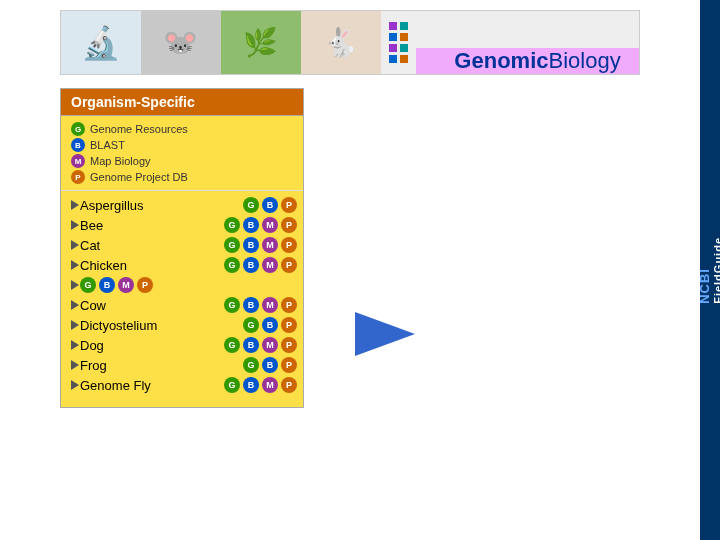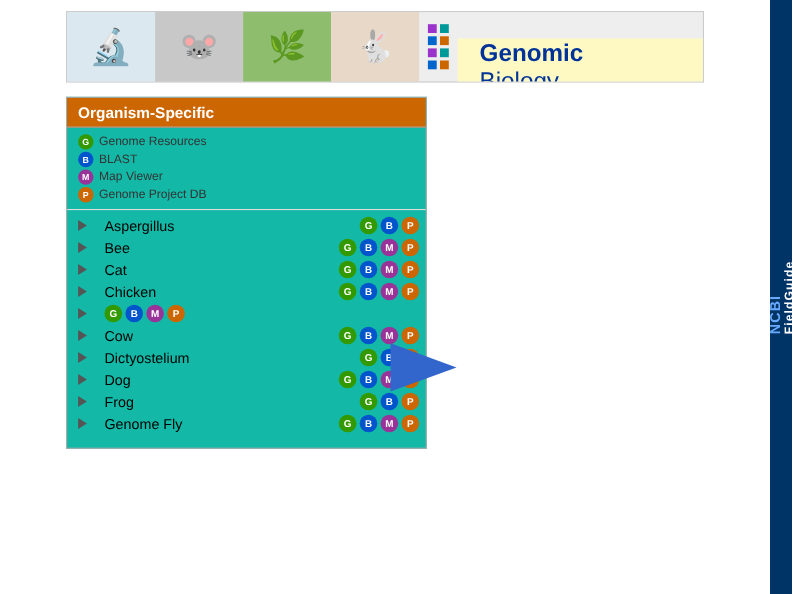--- a/index.html
+++ b/index.html
@@ -62,25 +62,25 @@
       justify-content: center;
       overflow: hidden;
     }
     .banner-cell.bg1 { background: #dce8f0; }
     .banner-cell.bg2 { background: #c8c8c8; }
     .banner-cell.bg3 { background: #8fbd6e; }
     .banner-cell.bg4 { background: #e8d8c8; }
     .banner-brand {
       flex: 1;
       display: flex;
-      flex-direction: column;
+      flex-direction: row;
       align-items: flex-start;
       justify-content: center;
       padding-left: 20px;
-      background: #fef9c3;
+      background: #f0abfc;
       margin-top: 36px;
     }
     .banner-brand-genomic {
       font-size: 22px;
       font-weight: bold;
       color: #003399;
     }
     .banner-brand-biology {
       font-size: 22px;
       font-weight: normal;
@@ -103,22 +103,22 @@
     .dot-sq.purple { background: #9933cc; }
     .dot-sq.teal { background: #009999; }
     .dot-sq.blue { background: #0066cc; }
     .dot-sq.orange { background: #cc6600; }
 
     
     .main-panel {
       position: absolute;
       top: 88px;
       left: 60px;
-      width: 328px;
-      background: #14b8a6;
+      width: 244px;
+      background: #fde047;
       border: 1px solid #aaa;
       padding-bottom: 8px;
     }
 
     
     .panel-header {
       background: #cc6600;
       color: #fff;
       font-size: 14px;
       font-weight: bold;
@@ -157,21 +157,21 @@
     .badge-p { background: #cc6600; }
 
     
     .organism-list {
       padding: 4px 0;
     }
     .organism-row {
       display: flex;
       align-items: center;
       padding: 2px 6px 2px 10px;
-      gap: 16px;
+      gap: 1px;
       cursor: pointer;
     }
     .arrow-indicator {
       width: 8px;
       height: 8px;
       border-style: solid;
       border-color: transparent transparent transparent #555;
       border-width: 5px 0 5px 8px;
       flex-shrink: 0;
     }
@@ -266,21 +266,21 @@
       <div class="legend-item">
     <div class="legend-badge badge-g">G</div>
     <span>Genome Resources</span>
   </div>
       <div class="legend-item">
     <div class="legend-badge badge-b">B</div>
     <span>BLAST</span>
   </div>
       <div class="legend-item">
     <div class="legend-badge badge-m">M</div>
-    <span>Map Viewer</span>
+    <span>Map Biology</span>
   </div>
       <div class="legend-item">
     <div class="legend-badge badge-p">P</div>
     <span>Genome Project DB</span>
   </div>
     </div>
 
   <div class="organism-list" id="organism-list">
       <div class="organism-row">
         <div class="arrow-indicator"></div>

